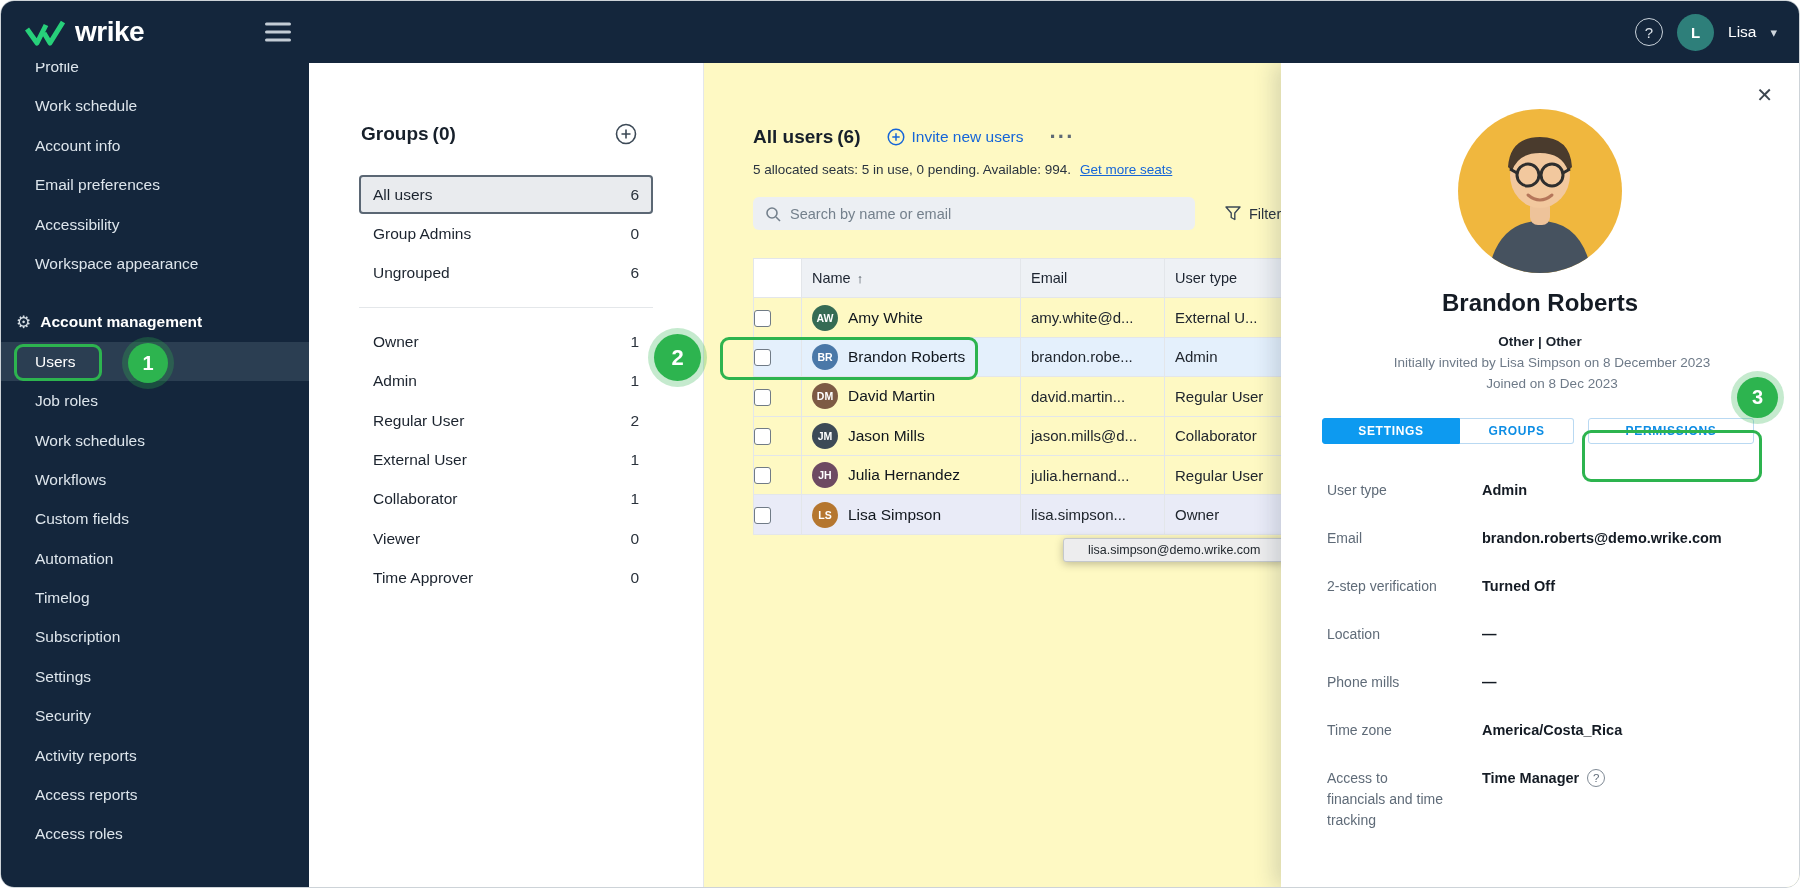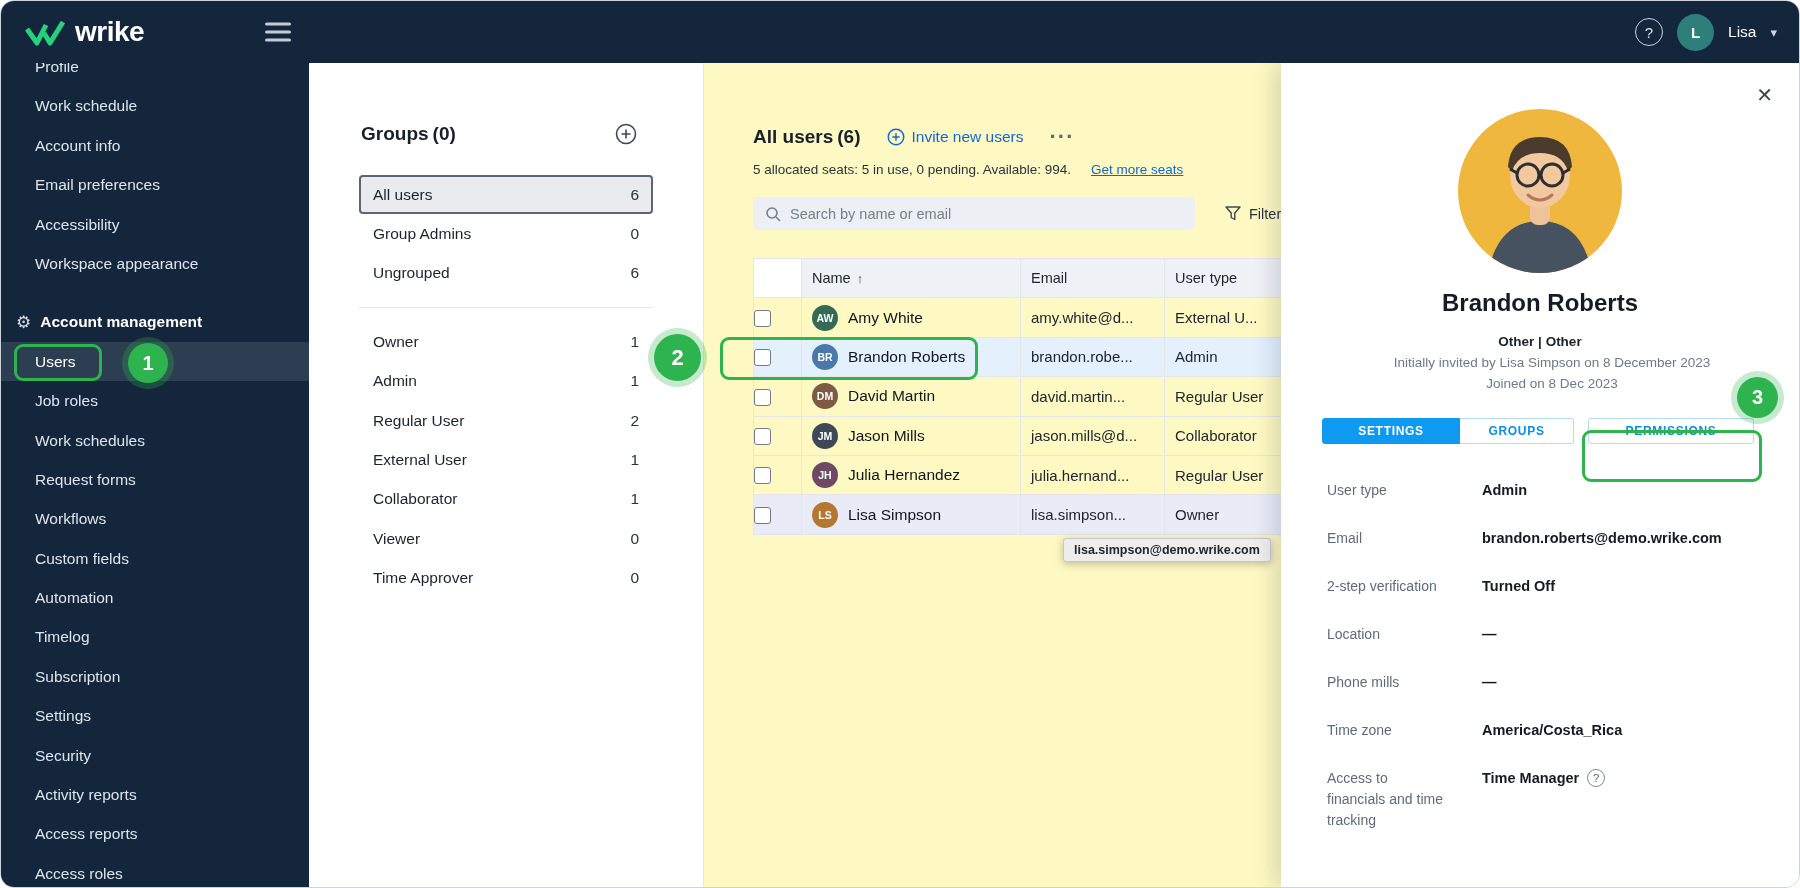--- a/index.html
+++ b/index.html
@@ -54,21 +54,21 @@
   .users-panel { position:absolute; top:62px; bottom:0; left:703px; right:0; background:#fef9c3; z-index:1; }
   .up-inner { padding:60px 0 0 49px; }
   .up-head { display:flex; align-items:center; gap:26px; }
   .up-title { font-size:19px; font-weight:bold; color:#17202b; line-height:27px; }
   .up-title .cnt { margin-left:4px; }
   .invite-link { display:flex; align-items:center; gap:7px; color:#1565d8; font-size:15.5px;
                  cursor:pointer; background:none; border:none; font-family:inherit; }
   .more-btn { color:#5f6a75; font-size:22px; font-weight:bold; letter-spacing:1px; background:none;
               border:none; cursor:pointer; line-height:12px; }
   .seats-line { margin-top:12px; font-size:13.5px; color:#2a3440; }
-  .seats-link { color:#1565d8; margin-left:20px; text-decoration:underline; cursor:pointer; }
+  .seats-link { color:#1565d8; margin-left:9px; text-decoration:underline; cursor:pointer; }
   .search-row { margin-top:20px; display:flex; align-items:center; gap:30px; }
   .search-box { width:442px; height:33px; background:#eceff3; border-radius:6px; display:flex;
                 align-items:center; padding:0 12px; gap:9px; }
   .search-box input { flex:1; border:none; background:transparent; outline:none; font-size:14.5px;
                       color:#333; font-family:inherit; }
   .search-box input::placeholder { color:#74808c; }
   .filters { display:flex; align-items:center; gap:8px; font-size:14.5px; color:#2a3440;
              cursor:pointer; background:none; border:none; font-family:inherit; }
 
   .users-table { margin-top:28px; border-collapse:collapse; table-layout:fixed; width:663px; }
@@ -81,22 +81,22 @@
   .cbx { display:inline-block; width:17px; height:17px; border:1.8px solid #707b86; border-radius:3px;
          background:#fff; vertical-align:middle; cursor:pointer; }
   .cell-name { display:flex; align-items:center; gap:10px; }
   .cell-name .nm { font-size:15.5px; color:#10161d; }
   .avatar { width:26px; height:26px; border-radius:50%; color:#fff; font-size:10.5px; font-weight:bold;
             display:flex; align-items:center; justify-content:center; flex:none; background:#667; }
   tr.sel td { background:#e4f0fc; }
   tr.hov td { background:#e9ebf7; }
 
   .tooltip { position:absolute; left:359px; top:475px; background:#ededee; border:1px solid #c4c8cc;
-             border-radius:3px; padding:4px 10px; font-size:12.5px; color:#22292f;
-             box-shadow:0 2px 8px rgba(0,0,0,0.25); z-index:3;font-weight:bold; }
+             border-radius:3px; padding:4px 24px; font-size:12.5px; color:#22292f;
+             box-shadow:0 2px 8px rgba(0,0,0,0.25); z-index:3; }
 
   
   .details-panel { position:absolute; top:62px; bottom:0; left:1280px; right:0; background:#fff;
                    z-index:6; box-shadow:-7px 0 20px rgba(20,38,60,0.16); }
   .close-btn { position:absolute; top:20px; right:26px; font-size:20px; color:#3c4650; background:none;
                border:none; cursor:pointer; }
   .big-avatar { width:164px; height:164px; border-radius:50%; margin:46px auto 0; overflow:hidden; }
   .dp-name { text-align:center; margin-top:16px; font-size:24px; font-weight:bold; color:#141b24; }
   .dp-sub { text-align:center; margin-top:17px; font-size:13.5px; font-weight:bold; color:#1a222c; }
   .dp-muted { text-align:center; margin-top:6px; font-size:13.5px; color:#6e7a88;padding-left:24px; }
@@ -163,21 +163,20 @@
       <div class="side-item">Email preferences</div>
       <div class="side-item">Accessibility</div>
       <div class="side-item">Workspace appearance</div>
       <div class="side-section">
         <span class="gear">⚙</span>
         <span>Account management</span>
       </div>
       <div class="side-item active">Users</div>
       <div class="side-item">Job roles</div>
       <div class="side-item">Work schedules</div>
-      <div class="side-item">Request forms</div>
       <div class="side-item">Workflows</div>
       <div class="side-item">Custom fields</div>
       <div class="side-item">Automation</div>
       <div class="side-item">Timelog</div>
       <div class="side-item">Subscription</div>
       <div class="side-item">Settings</div>
       <div class="side-item">Security</div>
       <div class="side-item">Activity reports</div>
       <div class="side-item">Access reports</div>
       <div class="side-item">Access roles</div>

